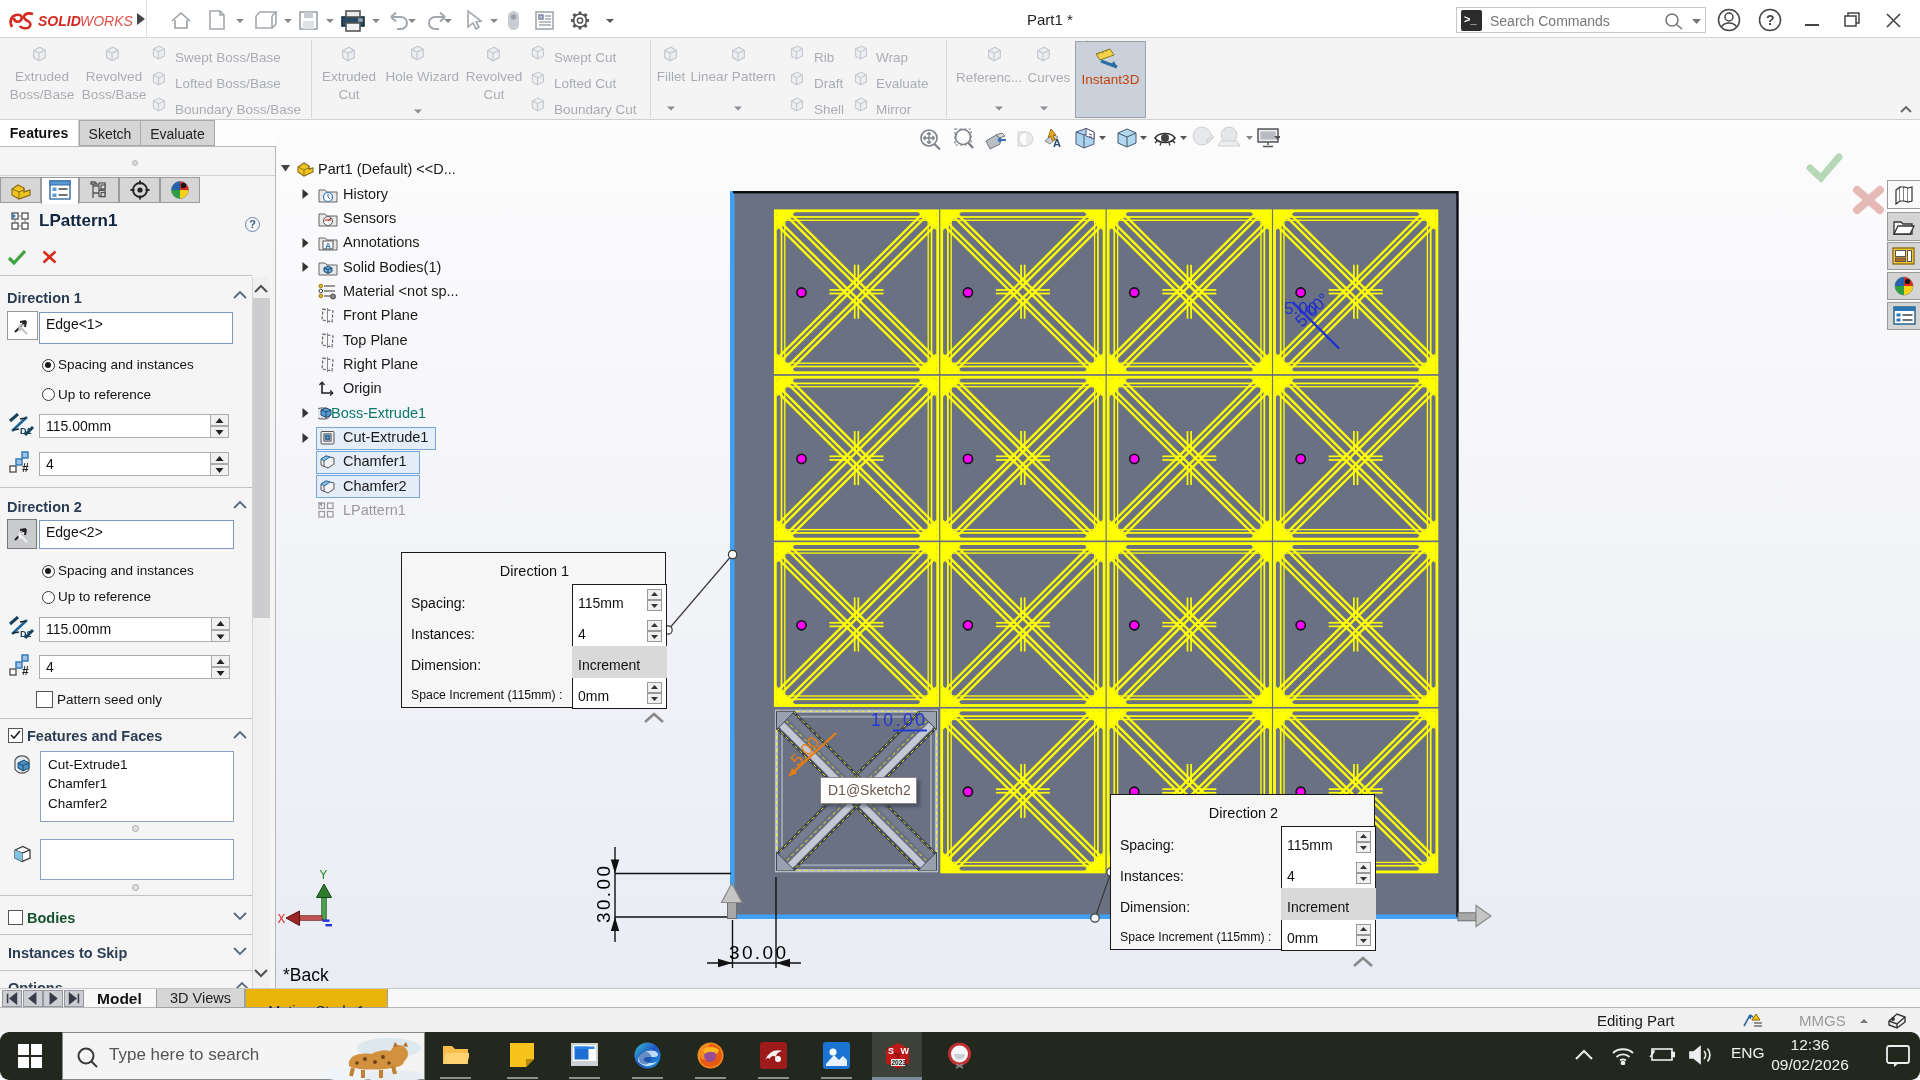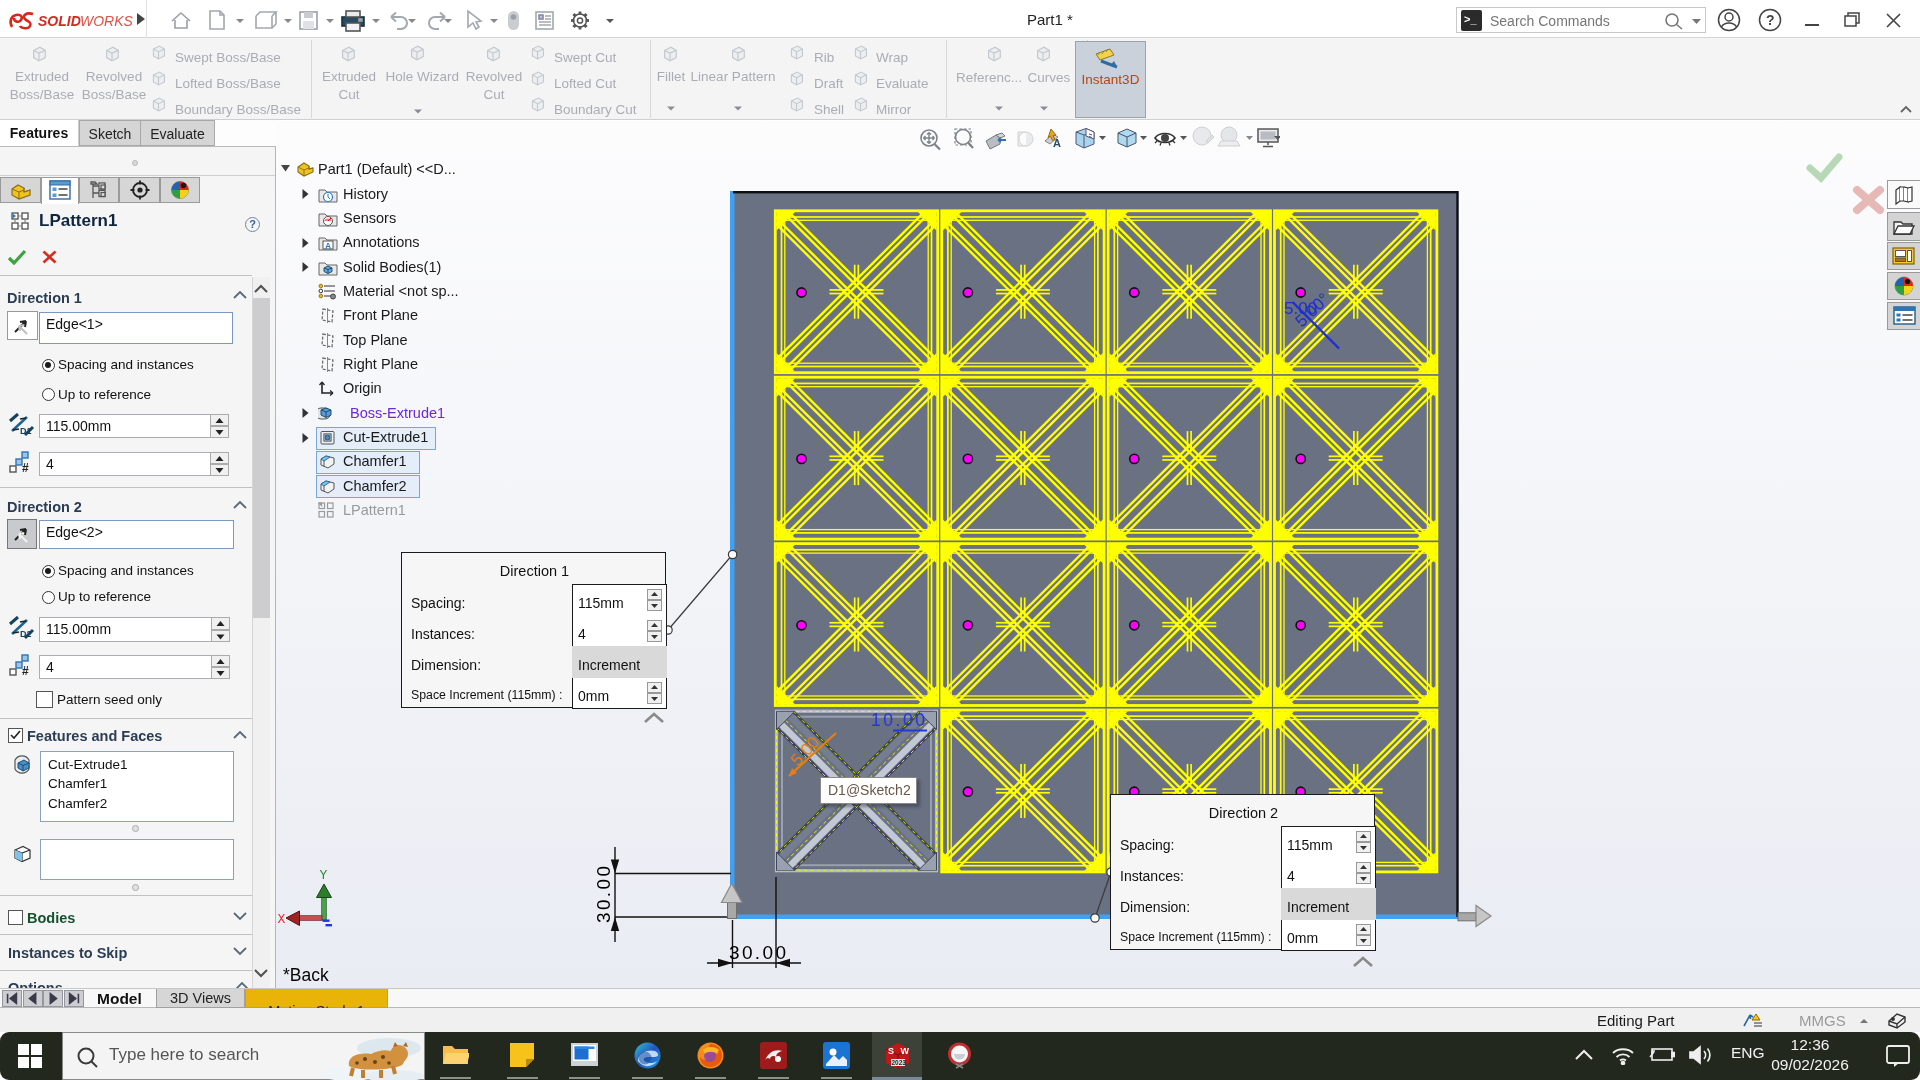--- a/index.html
+++ b/index.html
@@ -673,21 +673,21 @@
   </svg>
 <div class="abs" style="left:343px;top:380.3px;font-size:14.5px;color:#1a1a1a;white-space:nowrap;">Origin</div>
 <svg class="abs" style="left:301px;top:407.15px;" width="9" height="12">
     <path d="M1.5 1 L7.5 6 L1.5 11 Z" fill="#333"></path>
   </svg>
 <svg class="abs" style="left:318px;top:404.65px;" width="20" height="17">
     <path d="M7 3 a5.5 5.5 0 0 1 0 11 l-4 0 a5.5 5.5 0 0 1 0 -11 z" fill="#e2e5e8" stroke="#555"></path>
     <path d="M3 5 L8 3 L13 5 L13 10 L8 12.5 L3 10 Z" fill="#5b9bd5" stroke="#1d4e74"></path>
     <path d="M3 5 L8 7 L13 5 M8 7 V12.5" fill="none" stroke="#1d4e74"></path>
   </svg>
-<div class="abs" style="left:350px;top:404.65px;font-size:14.5px;color:#6d28d9;white-space:nowrap;text-align:right;">Boss-Extrude1</div>
+<div class="abs" style="left:331px;top:404.65px;font-size:14.5px;color:#0f766e;white-space:nowrap;text-align:right;">Boss-Extrude1</div>
 <div class="abs" style="left:316px;top:426.5px;width:120px;height:23px;background:rgba(208,228,248,0.45);border:1px solid #78a6d8;"></div>
 <svg class="abs" style="left:301px;top:431.5px;" width="9" height="12">
     <path d="M1.5 1 L7.5 6 L1.5 11 Z" fill="#333"></path>
   </svg>
 <svg class="abs" style="left:318px;top:429.0px;" width="20" height="17">
     <rect x="3" y="2.5" width="13" height="12.5" rx="1" fill="#eceef0" stroke="#555"></rect>
     <rect x="6" y="5" width="7" height="7" fill="#fff" stroke="#333"></rect>
     <path d="M6 5 l7 7 M13 5 l-7 7" stroke="#4a90c4"></path>
     <circle cx="9.5" cy="8.5" r="2.2" fill="#4a90c4" stroke="#1d4e74"></circle>
   </svg>

